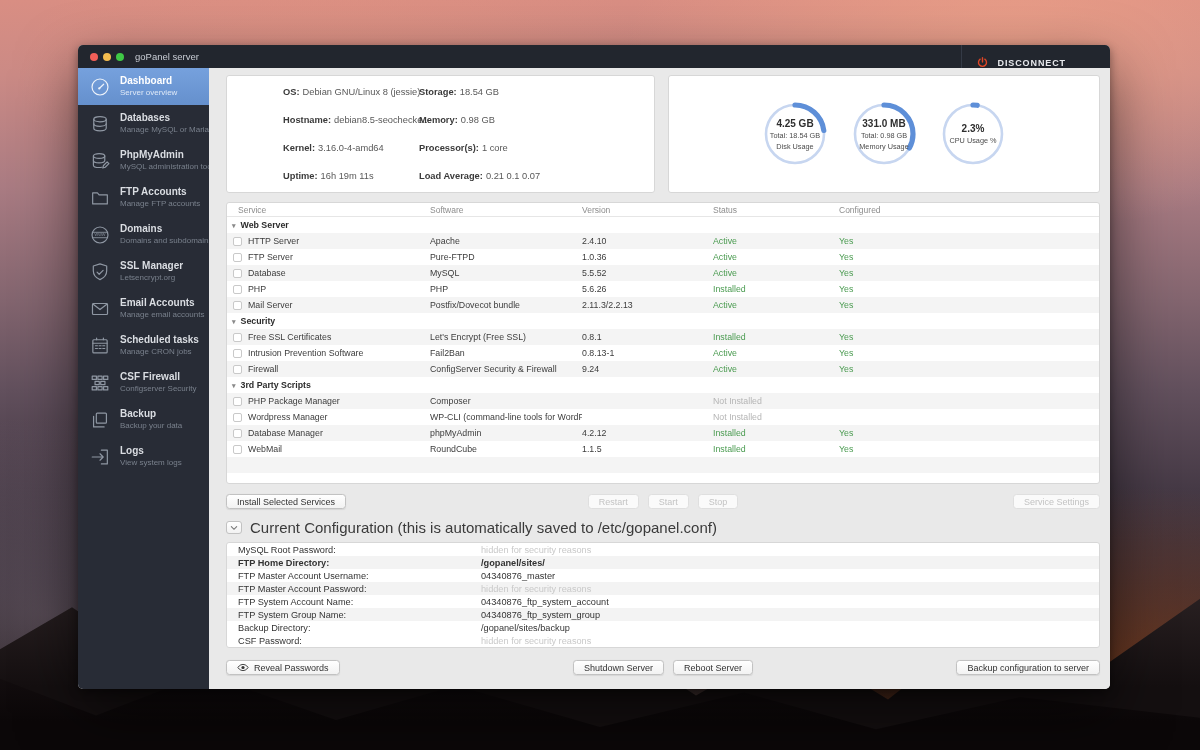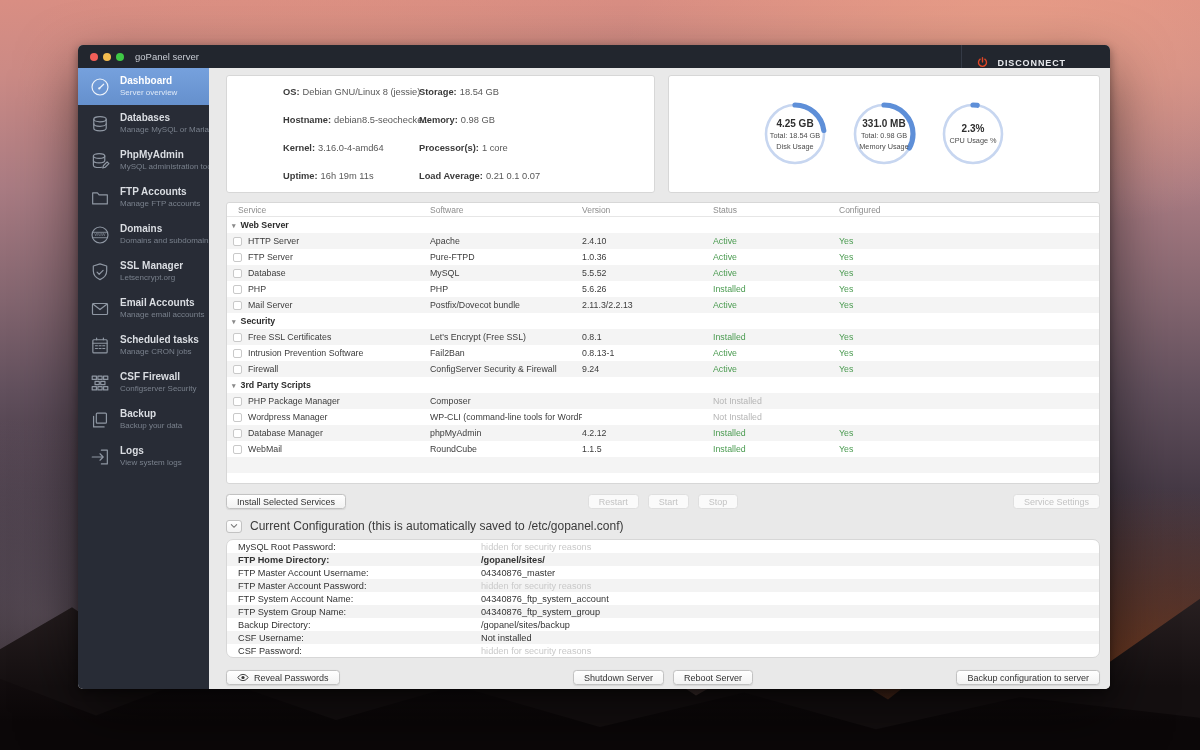--- a/index.html
+++ b/index.html
@@ -113,22 +113,22 @@
     box-shadow:0 .5px 1px rgba(0,0,0,.08); cursor:default;
   }
   .btn.disabled { color:#c3c3c3; border-color:#dfdfdf; background:#fafafa; box-shadow:none; }
   .actions { margin:4px 0 10px; }
   
   .cfg-head { display:flex; align-items:center; gap:8px; margin-bottom:6px; flex:none; }
   .chev-btn {
     width:16px; height:13px; background:linear-gradient(#fff,#f2f2f2); border:1px solid #c2c2c2;
     border-radius:3px; display:flex; align-items:center; justify-content:center; color:#777; flex:none;
   }
-  .cfg-title { font-size:12px; color:#3a3a3a; }
-  .config-panel { flex:none; overflow:hidden;border-radius:7px; }
+  .cfg-title { font-size:15px; color:#3a3a3a; }
+  .config-panel { flex:none; overflow:hidden; }
   .cfg-row {
     display:grid; grid-template-columns:243px 1fr; height:13px; align-items:center;
     font-size:9.2px; color:#333; padding-left:11px;
   }
   .cfg-row.stripe { background:#f3f3f3; }
   .cfg-row.bold { font-weight:bold; }
   .cfg-row .val.hidden-val { color:#c9c9c9; }
   .cfg-row span { white-space:nowrap; overflow:hidden; }
   .footer { margin-top:12px; }
 </style>
@@ -568,24 +568,20 @@
        <span class="val">04340876_ftp_system_account</span>
      </div>
             <div class="cfg-row stripe">
        <span>FTP System Group Name:</span>
        <span class="val">04340876_ftp_system_group</span>
      </div>
             <div class="cfg-row">
        <span>Backup Directory:</span>
        <span class="val">/gopanel/sites/backup</span>
      </div>
-            <div class="cfg-row stripe">
-       <span>CSF Username:</span>
-       <span class="val">Not installed</span>
-     </div>
             <div class="cfg-row">
        <span>CSF Password:</span>
        <span class="val hidden-val">hidden for security reasons</span>
      </div>
           </div>
 
         <div class="btnrow footer">
           <div class="zone left">
             <button class="btn">
               <svg width="12" height="9" viewBox="0 0 20 14" fill="none" stroke="#333" stroke-width="1.5">

